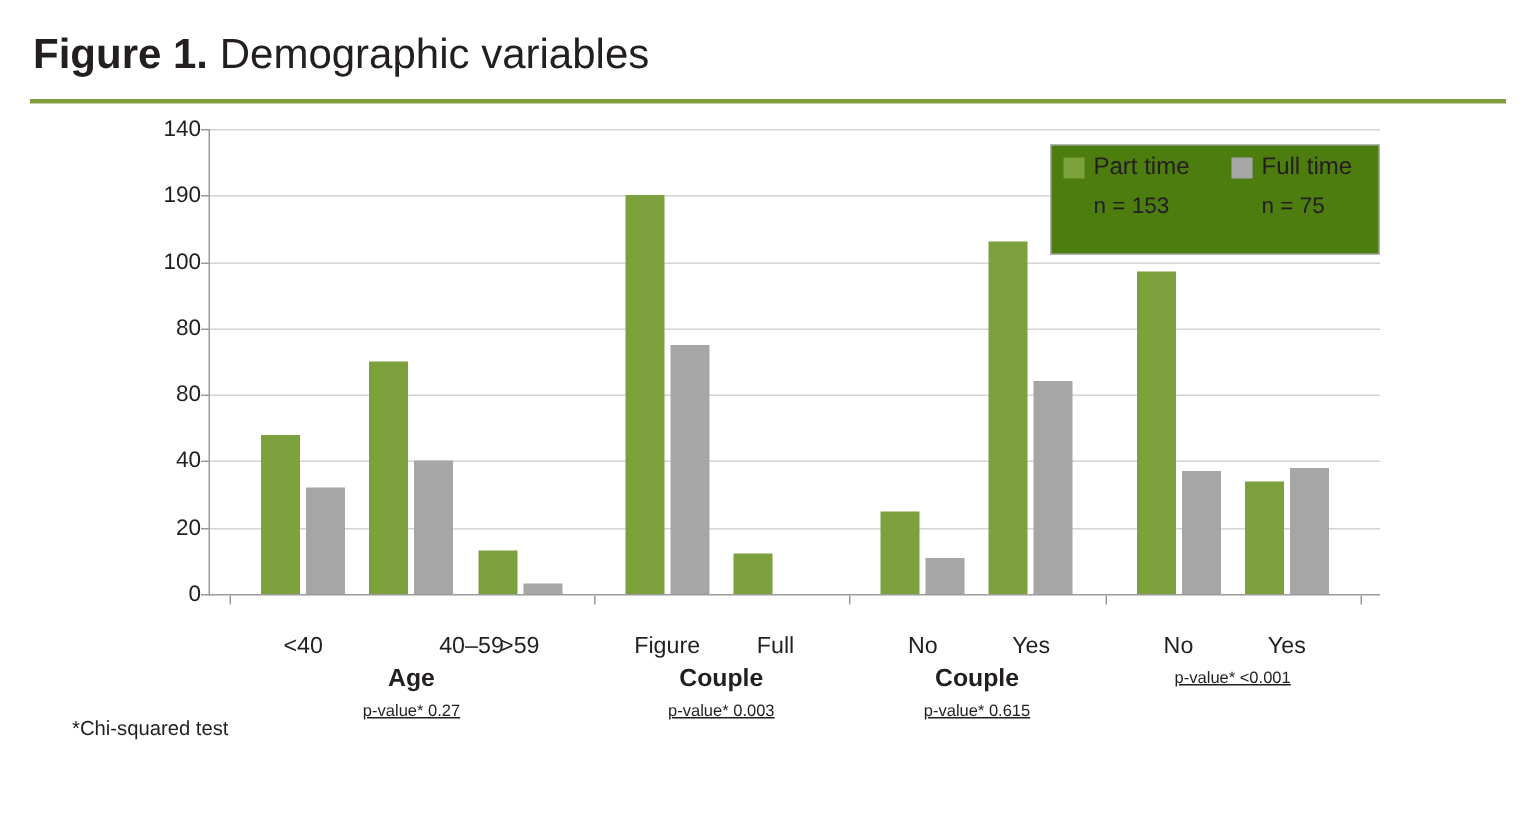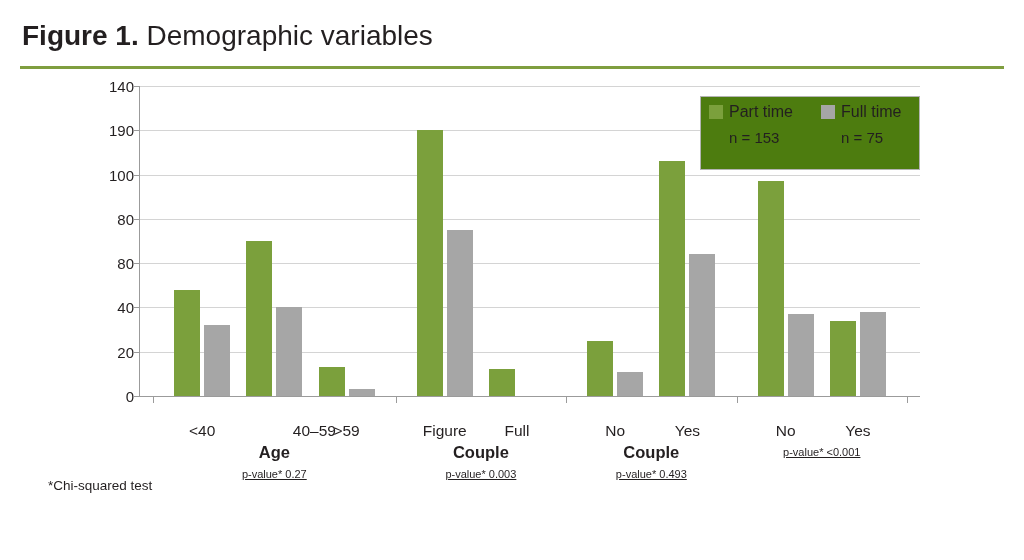--- a/index.html
+++ b/index.html
@@ -294,21 +294,21 @@
         <div class="group" style="left: 134.333px;">
           <div class="group-name">Age</div>
           <div class="group-p">p-value* 0.27</div>
         </div>
         <div class="group" style="left: 340.889px;">
           <div class="group-name">Couple</div>
           <div class="group-p">p-value* 0.003</div>
         </div>
         <div class="group" style="left: 511.333px;">
           <div class="group-name">Couple</div>
-          <div class="group-p">p-value* 0.493</div>
+          <div class="group-p">p-value* 0.615</div>
         </div>
         <div class="group" style="left: 681.778px;">
           <div class="group-p">p-value* &lt;0.001</div>
         </div>
       </div>
 
     <div class="legend">
       <div class="legend-row">
         <div class="legend-item" style="left:0px;">
           <span class="legend-swatch part"></span>

